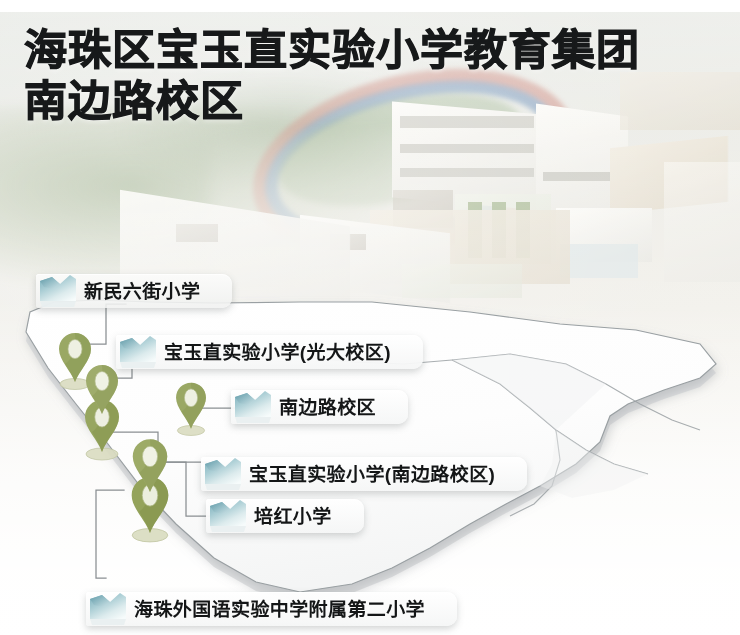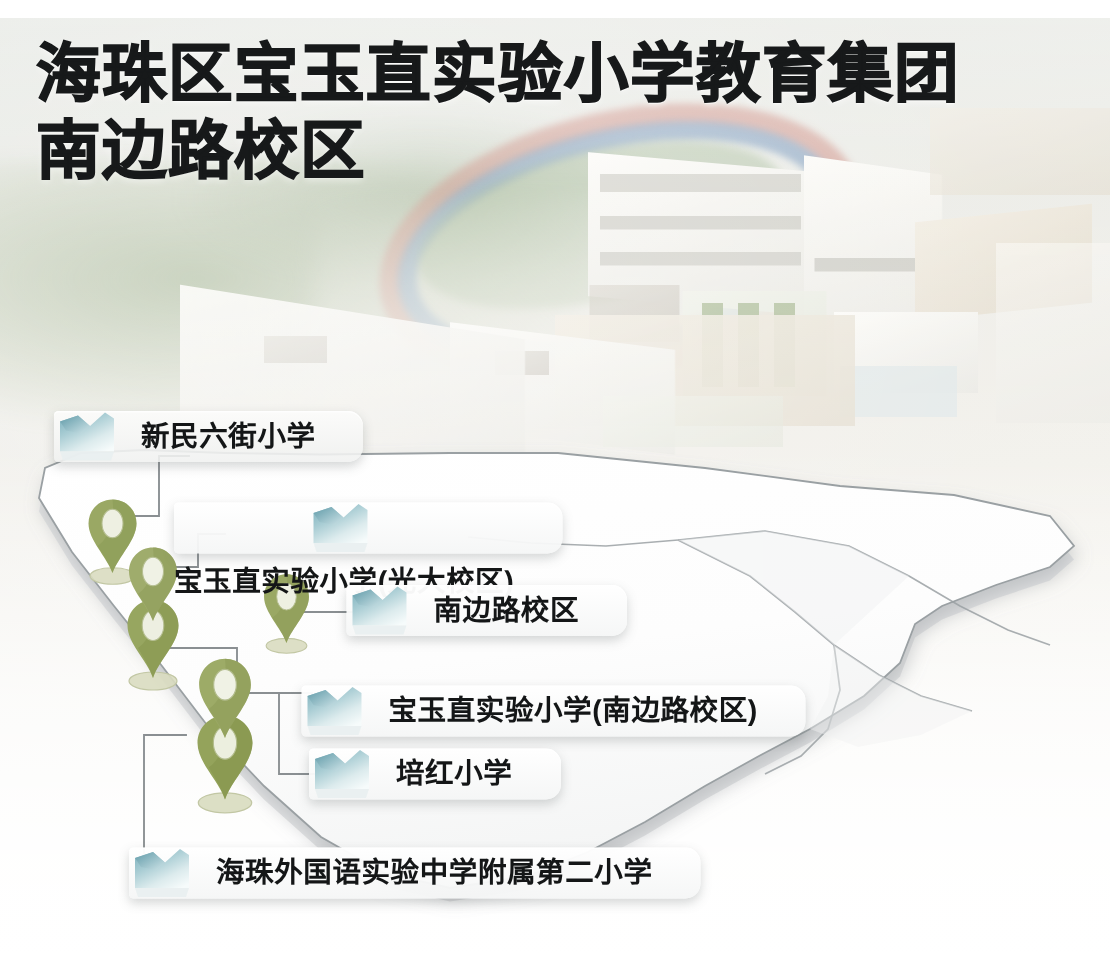--- a/index.html
+++ b/index.html
@@ -100,21 +100,20 @@
   .label{
     position:absolute;
     display:flex;
     align-items:center;
     height:34px;
     padding:0 32px 0 0;
     background:linear-gradient(180deg,rgba(255,255,255,.97),rgba(245,246,246,.95));
     border-radius:3px 10px 10px 3px;
     box-shadow:0 3px 7px rgba(90,95,95,.26),0 1px 0 rgba(255,255,255,.8) inset;
     white-space:nowrap;
-    gap:10px;
   }
   .label .lbl-text{
     font-family:"Liberation Sans","DejaVu Sans",sans-serif;
     font-weight:700;
     font-size:19px;
     color:#141617;
     letter-spacing:.4px;
     line-height:1;
   }
   .label .ribbon{
@@ -318,21 +317,21 @@
             </linearGradient>
           </defs>
           <path d="M10,16 L22,12 L30,19 L40,10 L46,14 L46,36 L10,36 Z" fill="url(#rg1)"></path>
           <path d="M10,16 L22,12 L30,19 L24,24 L14,22 Z" fill="url(#rg1b)" opacity=".9"></path>
           <path d="M10,36 L46,36 L44,42 L12,42 Z" fill="#e7eff0" opacity=".85"></path>
         </svg>
       </span>
       <span class="lbl-text">新民六街小学</span>
     </div>
 
-    <div class="label" style="left:116px;top:323px;flex-direction:column;">
+    <div class="label" style="left:116px;top:323px;">
       <span class="ribbon">
         <svg width="54" height="50" viewBox="0 0 54 50">
           <path d="M10,16 L22,12 L30,19 L40,10 L46,14 L46,36 L10,36 Z" fill="url(#rg1)"></path>
           <path d="M10,16 L22,12 L30,19 L24,24 L14,22 Z" fill="url(#rg1b)" opacity=".9"></path>
           <path d="M10,36 L46,36 L44,42 L12,42 Z" fill="#e7eff0" opacity=".85"></path>
         </svg>
       </span>
       <span class="lbl-text">宝玉直实验小学(光大校区)</span>
     </div>
 
@@ -362,21 +361,21 @@
       <span class="ribbon">
         <svg width="54" height="50" viewBox="0 0 54 50">
           <path d="M10,16 L22,12 L30,19 L40,10 L46,14 L46,36 L10,36 Z" fill="url(#rg1)"></path>
           <path d="M10,16 L22,12 L30,19 L24,24 L14,22 Z" fill="url(#rg1b)" opacity=".9"></path>
           <path d="M10,36 L46,36 L44,42 L12,42 Z" fill="#e7eff0" opacity=".85"></path>
         </svg>
       </span>
       <span class="lbl-text">培红小学</span>
     </div>
 
-    <div class="label" style="left:86px;top:553px;">
+    <div class="label" style="left:86px;top:580px;">
       <span class="ribbon">
         <svg width="54" height="50" viewBox="0 0 54 50">
           <path d="M10,16 L22,12 L30,19 L40,10 L46,14 L46,36 L10,36 Z" fill="url(#rg1)"></path>
           <path d="M10,16 L22,12 L30,19 L24,24 L14,22 Z" fill="url(#rg1b)" opacity=".9"></path>
           <path d="M10,36 L46,36 L44,42 L12,42 Z" fill="#e7eff0" opacity=".85"></path>
         </svg>
       </span>
       <span class="lbl-text">海珠外国语实验中学附属第二小学</span>
     </div>
 

